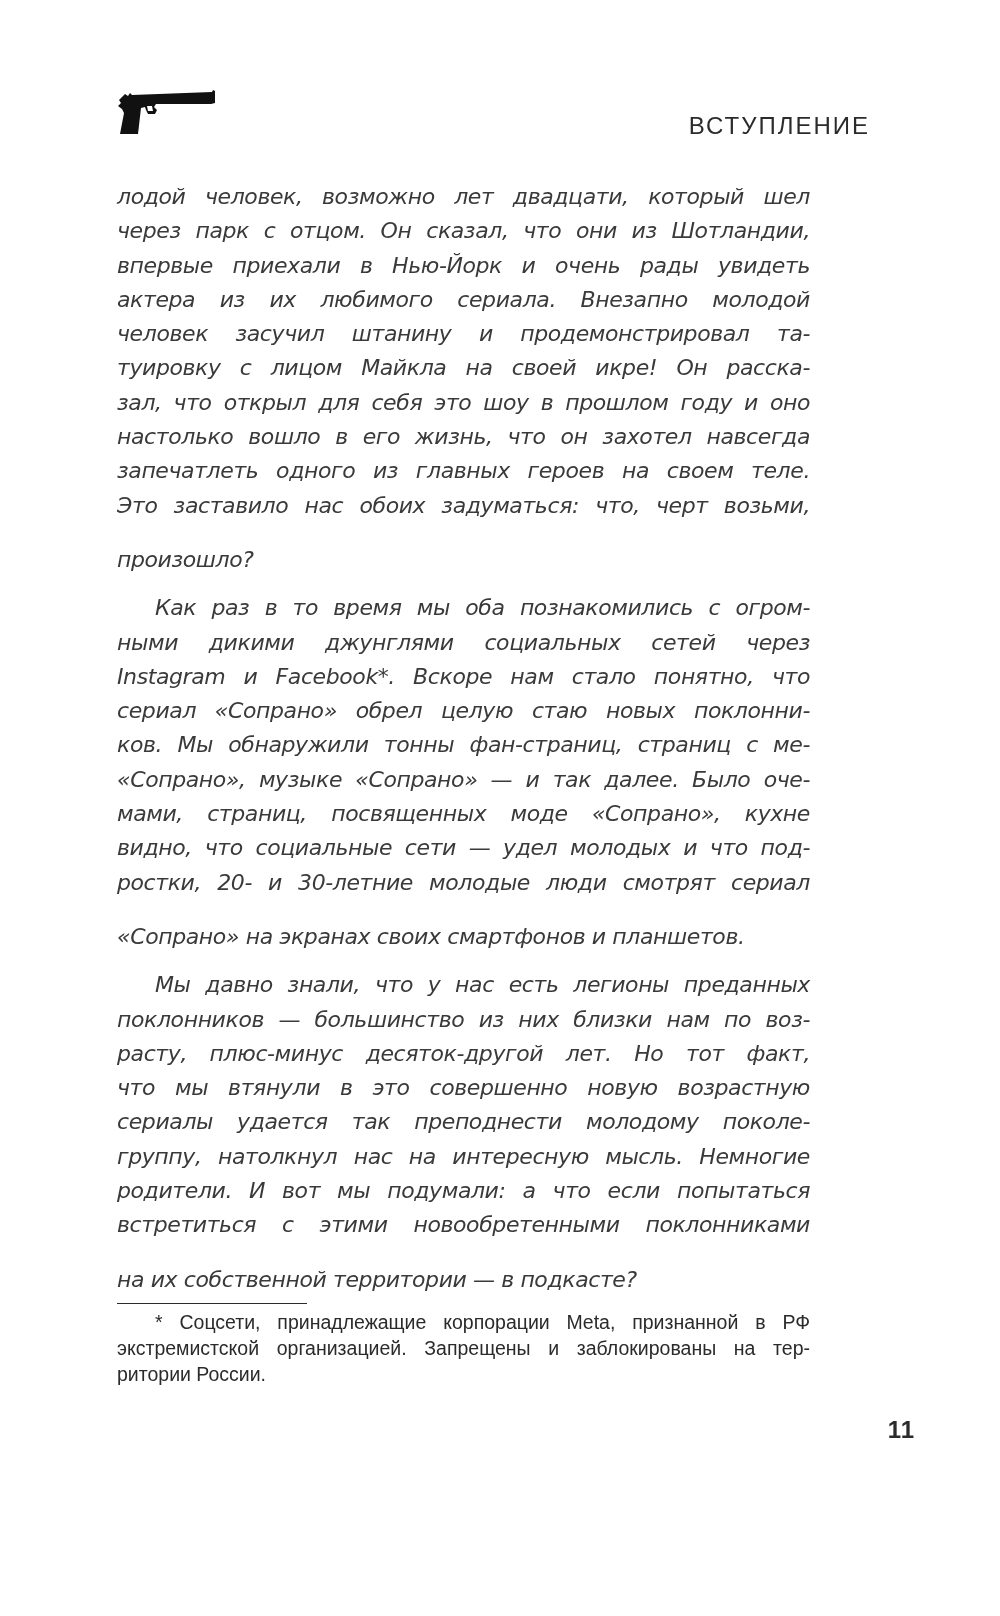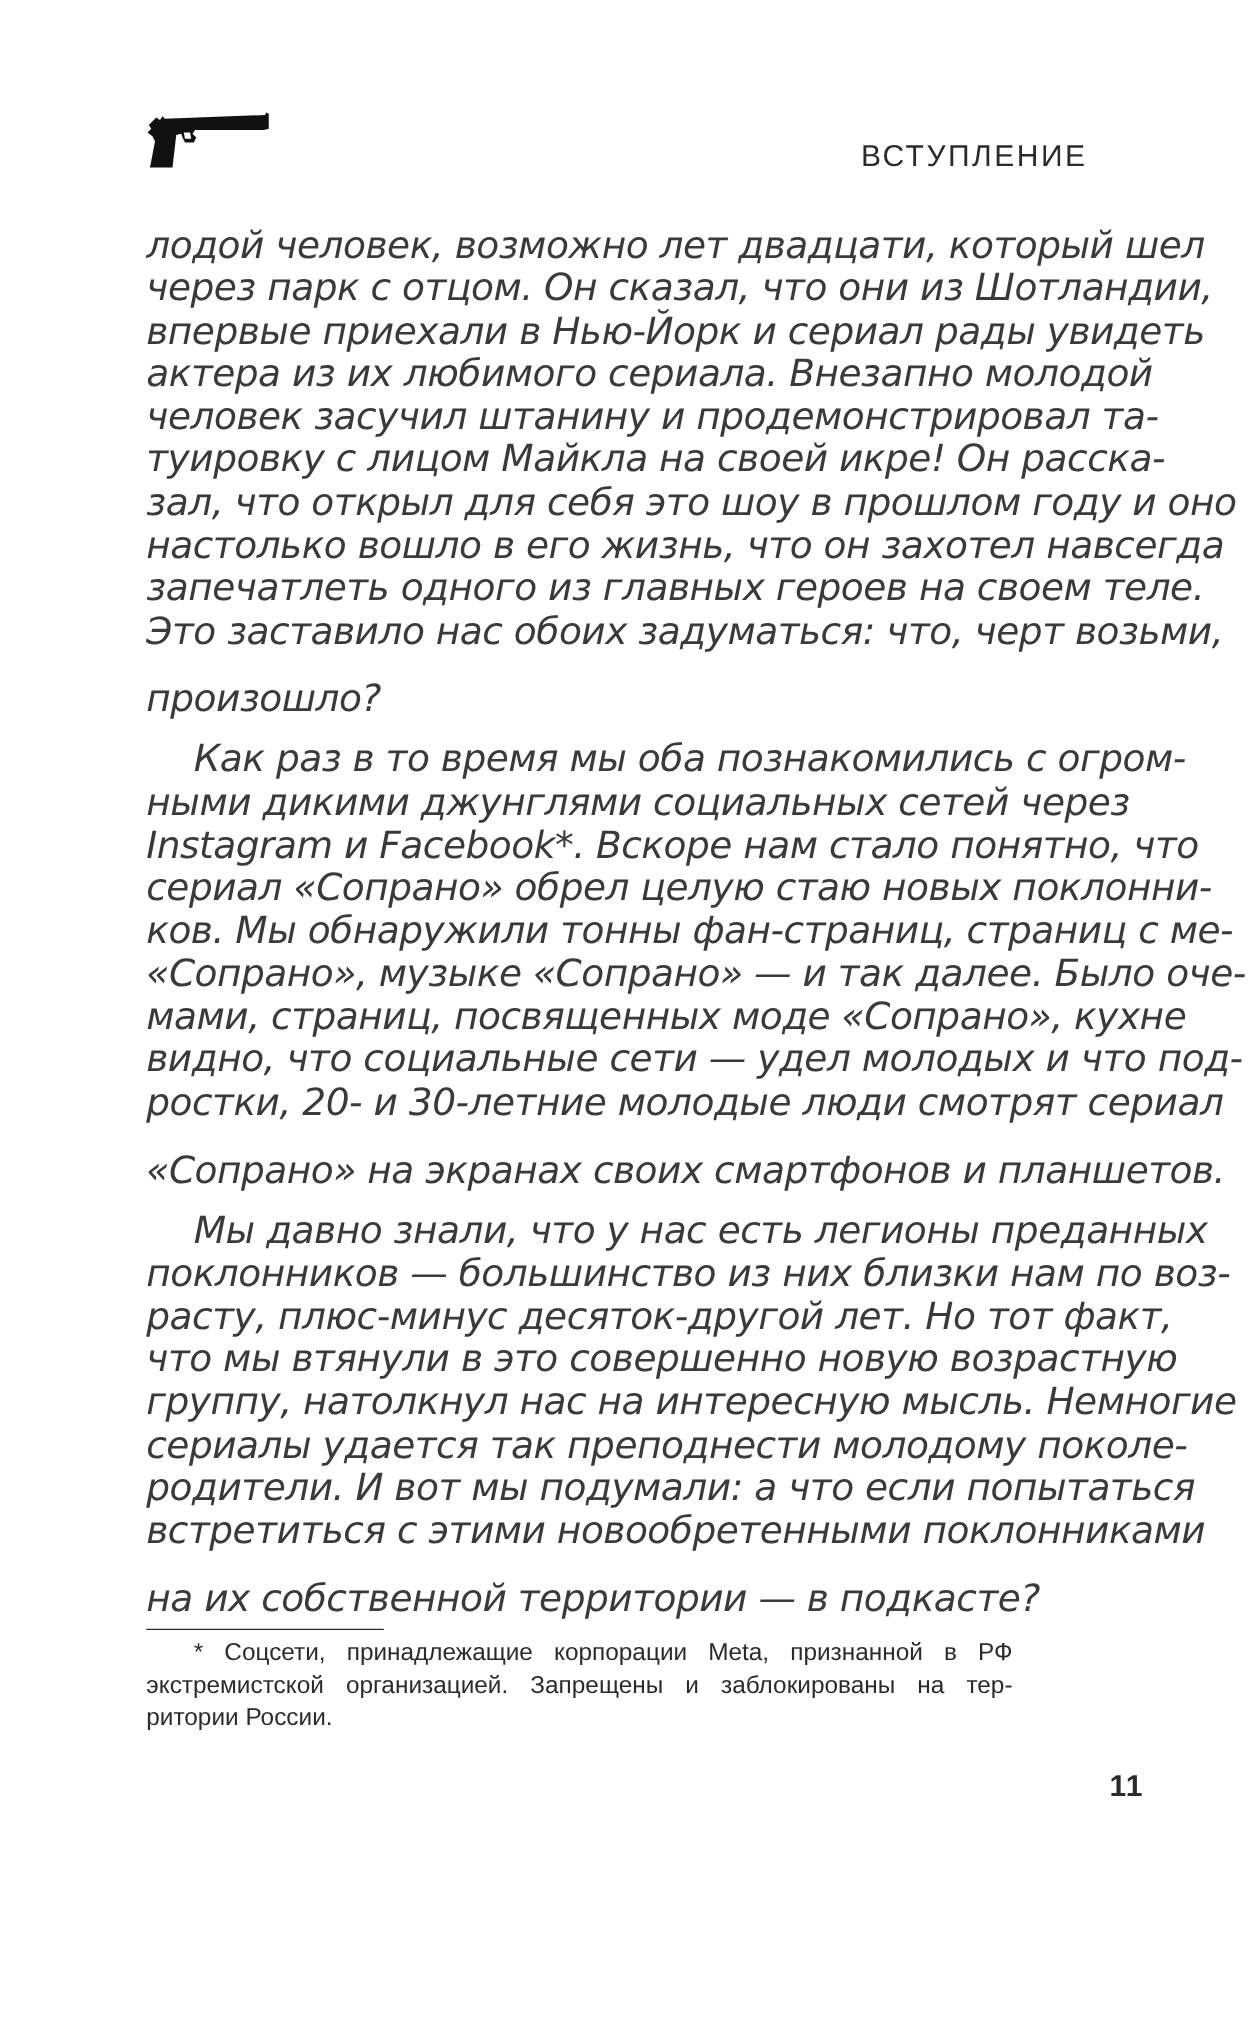--- a/index.html
+++ b/index.html
@@ -7,21 +7,21 @@
   .page { position: absolute; left: 12px; top: 0; width: 1000px; height: 1616px; }
   .pistol { position: absolute; left: 104px; top: 89px; width: 100px; height: 46px; }
   .running-head {
     position: absolute; right: 142px; top: 112px;
     font-family: "Liberation Sans", sans-serif; font-size: 24px; letter-spacing: 2px;
     color: #2b2b2b;
   }
   .body-text {
     position: absolute; left: 105px; top: 180px; width: 693px;
     font-family: "DejaVu Sans", sans-serif; font-style: italic; font-weight: 300;
-    font-size: 30px; line-height: 34.3px; color: #3a3a3a;
+    font-size: 22px; line-height: 34.3px; color: #3a3a3a;
     letter-spacing: -0.4px;
   }
   .para { margin: 0; text-align: justify; text-align-last: left; }
   .para .ln { display: block; text-align: justify; text-align-last: justify; white-space: nowrap; }
   .para .ln.last { text-align-last: left; margin-top: 20px; }
   .para.indent .ln.first { text-indent: 38px; }
   .para + .para { margin-top: 14px; }
   .fn-rule { position: absolute; left: 105px; top: 1303px; width: 190px; height: 0; border-top: 1.5px solid #2b2b2b; }
   .footnote {
     position: absolute; left: 105px; top: 1309px; width: 693px;
@@ -44,21 +44,21 @@
   <svg class="pistol" viewBox="0 0 100 46" xmlns="http://www.w3.org/2000/svg">
     <path fill="#111" d="M6 8 L9 5 L12 7 L14 4 L16 6 L96 3 L97 1 L99 2 L99 14 L95 15 L40 15 L38 18 L41 21 L39 25 L32 25 L30 21 L29 18 L25 19 L22 45 L4 45 L8 24 L6 20 L2 17 L5 14 L3 11 Z M31 17 L32 22 L37 22 L36 17 Z"></path>
   </svg>
 
   <div class="running-head">ВСТУПЛЕНИЕ</div>
 
   <div class="body-text">
     <p class="para">
       <span class="ln first">лодой человек, возможно лет двадцати, который шел</span>
       <span class="ln">через парк с отцом. Он сказал, что они из Шотландии,</span>
-      <span class="ln">впервые приехали в Нью-Йорк и сериал рады увидеть</span>
+      <span class="ln">впервые приехали в Нью-Йорк и очень рады увидеть</span>
       <span class="ln">актера из их любимого сериала. Внезапно молодой</span>
       <span class="ln">человек засучил штанину и продемонстрировал та-</span>
       <span class="ln">туировку с лицом Майкла на своей икре! Он расска-</span>
       <span class="ln">зал, что открыл для себя это шоу в прошлом году и оно</span>
       <span class="ln">настолько вошло в его жизнь, что он захотел навсегда</span>
       <span class="ln">запечатлеть одного из главных героев на своем теле.</span>
       <span class="ln">Это заставило нас обоих задуматься: что, черт возьми,</span>
       <span class="ln last">произошло?</span>
     </p>
     <p class="para indent">
@@ -71,22 +71,22 @@
       <span class="ln">мами, страниц, посвященных моде «Сопрано», кухне</span>
       <span class="ln">видно, что социальные сети — удел молодых и что под-</span>
       <span class="ln">ростки, 20- и 30-летние молодые люди смотрят сериал</span>
       <span class="ln last">«Сопрано» на экранах своих смартфонов и планшетов.</span>
     </p>
     <p class="para indent">
       <span class="ln first">Мы давно знали, что у нас есть легионы преданных</span>
       <span class="ln">поклонников — большинство из них близки нам по воз-</span>
       <span class="ln">расту, плюс-минус десяток-другой лет. Но тот факт,</span>
       <span class="ln">что мы втянули в это совершенно новую возрастную</span>
+      <span class="ln">сериалы удается так преподнести молодому поколе-</span>
       <span class="ln">группу, натолкнул нас на интересную мысль. Немногие</span>
-      <span class="ln">сериалы удается так преподнести молодому поколе-</span>
       <span class="ln">родители. И вот мы подумали: а что если попытаться</span>
       <span class="ln">встретиться с этими новообретенными поклонниками</span>
       <span class="ln last">на их собственной территории — в подкасте?</span>
     </p>
   </div>
 
   <div class="fn-rule"></div>
 
   <div class="footnote">
     <span class="ln first">* Соцсети, принадлежащие корпорации Meta, признанной в РФ</span>

